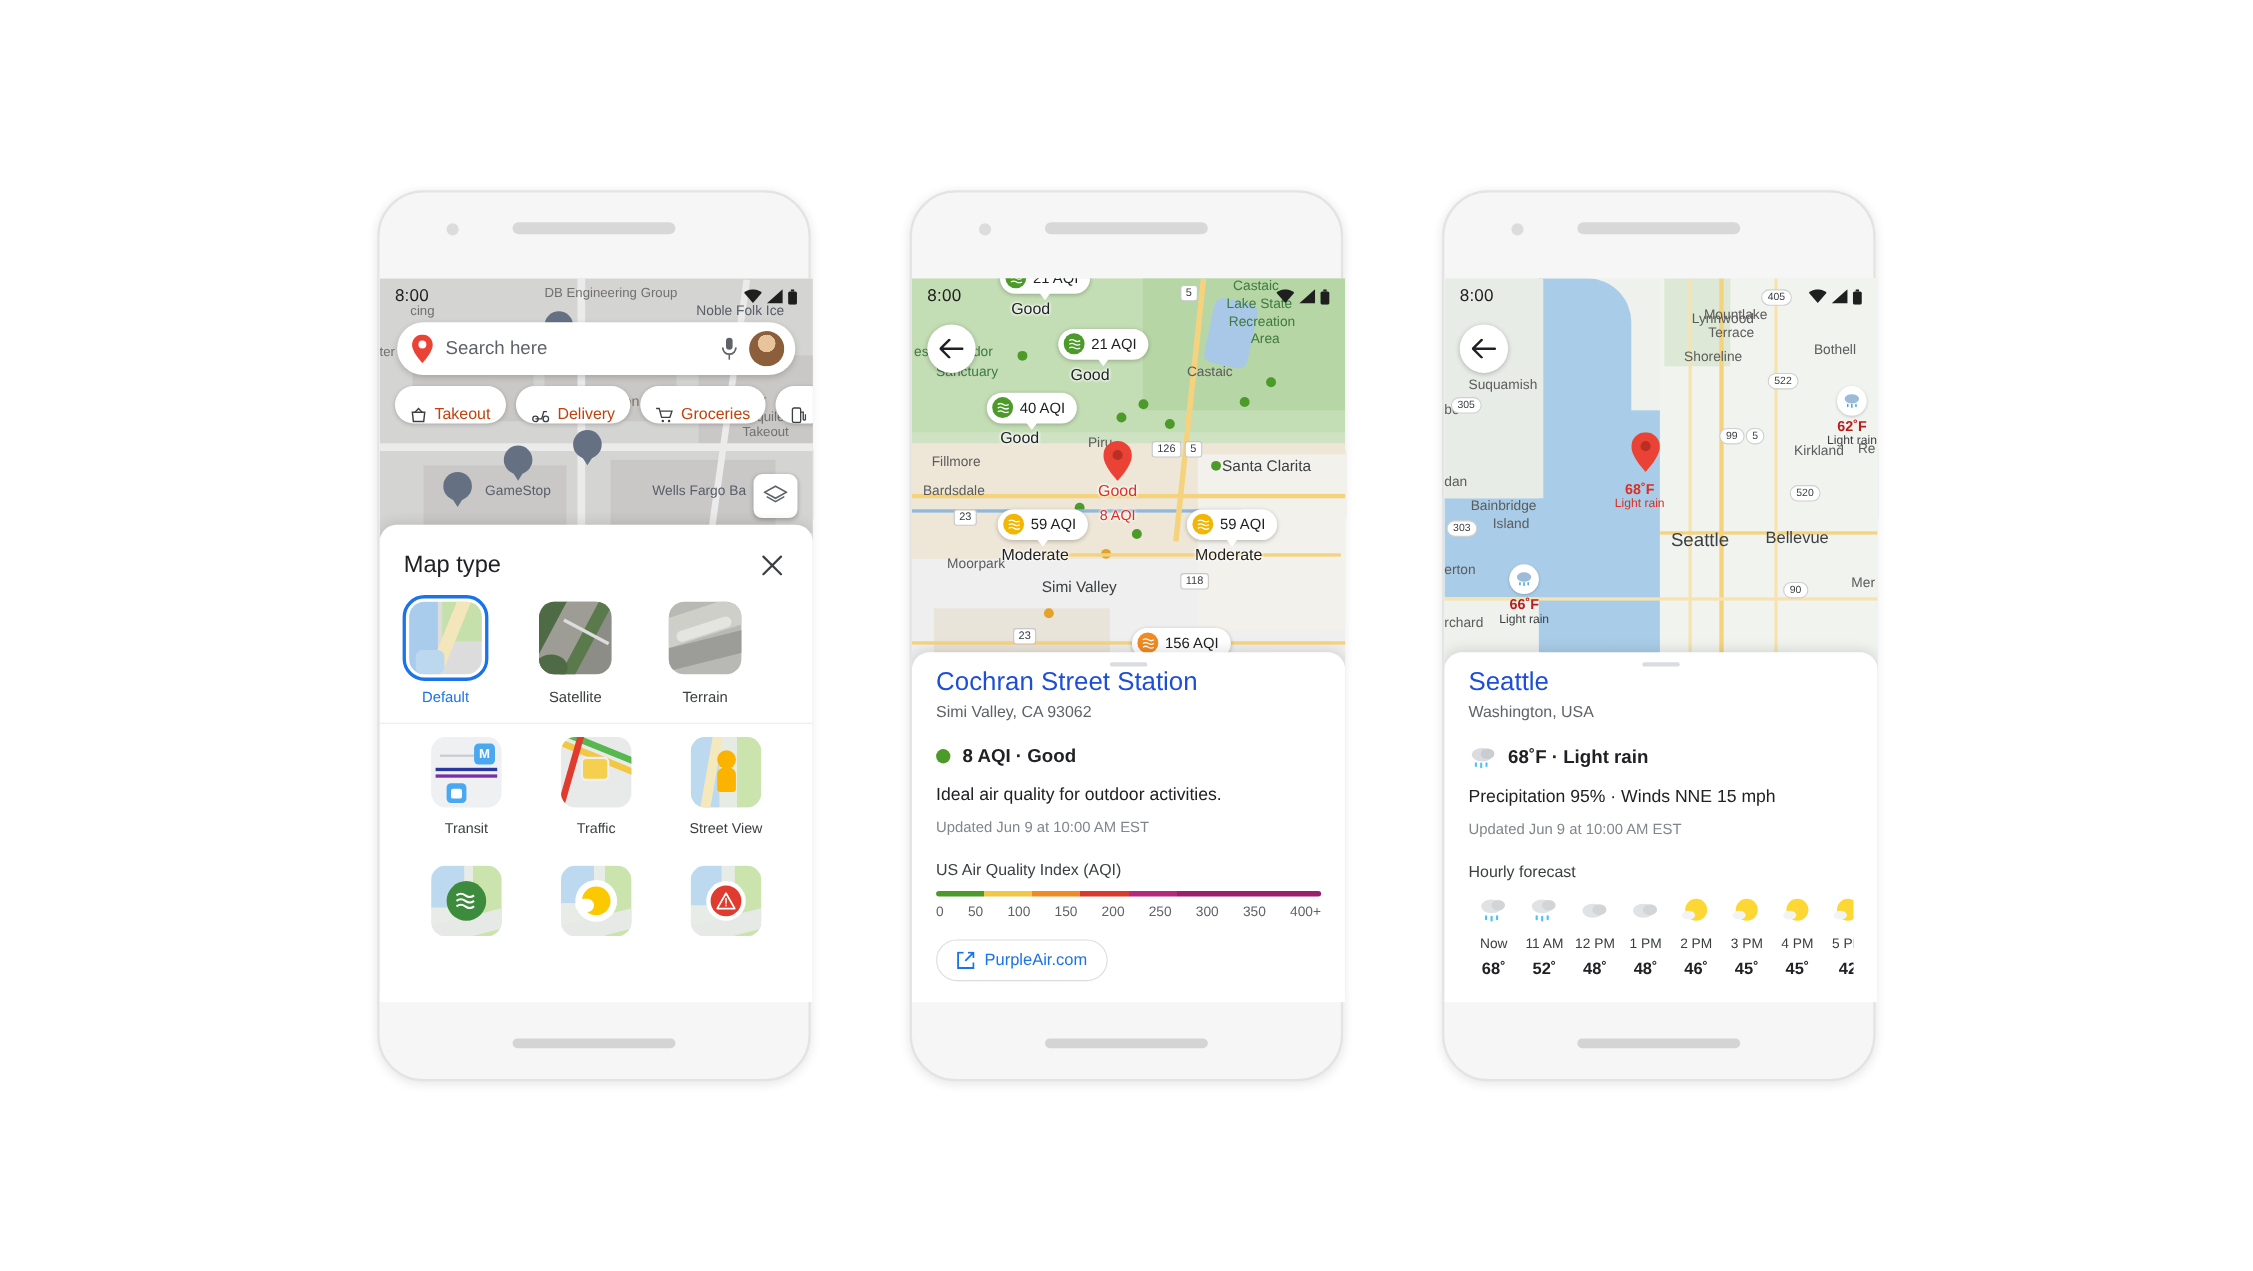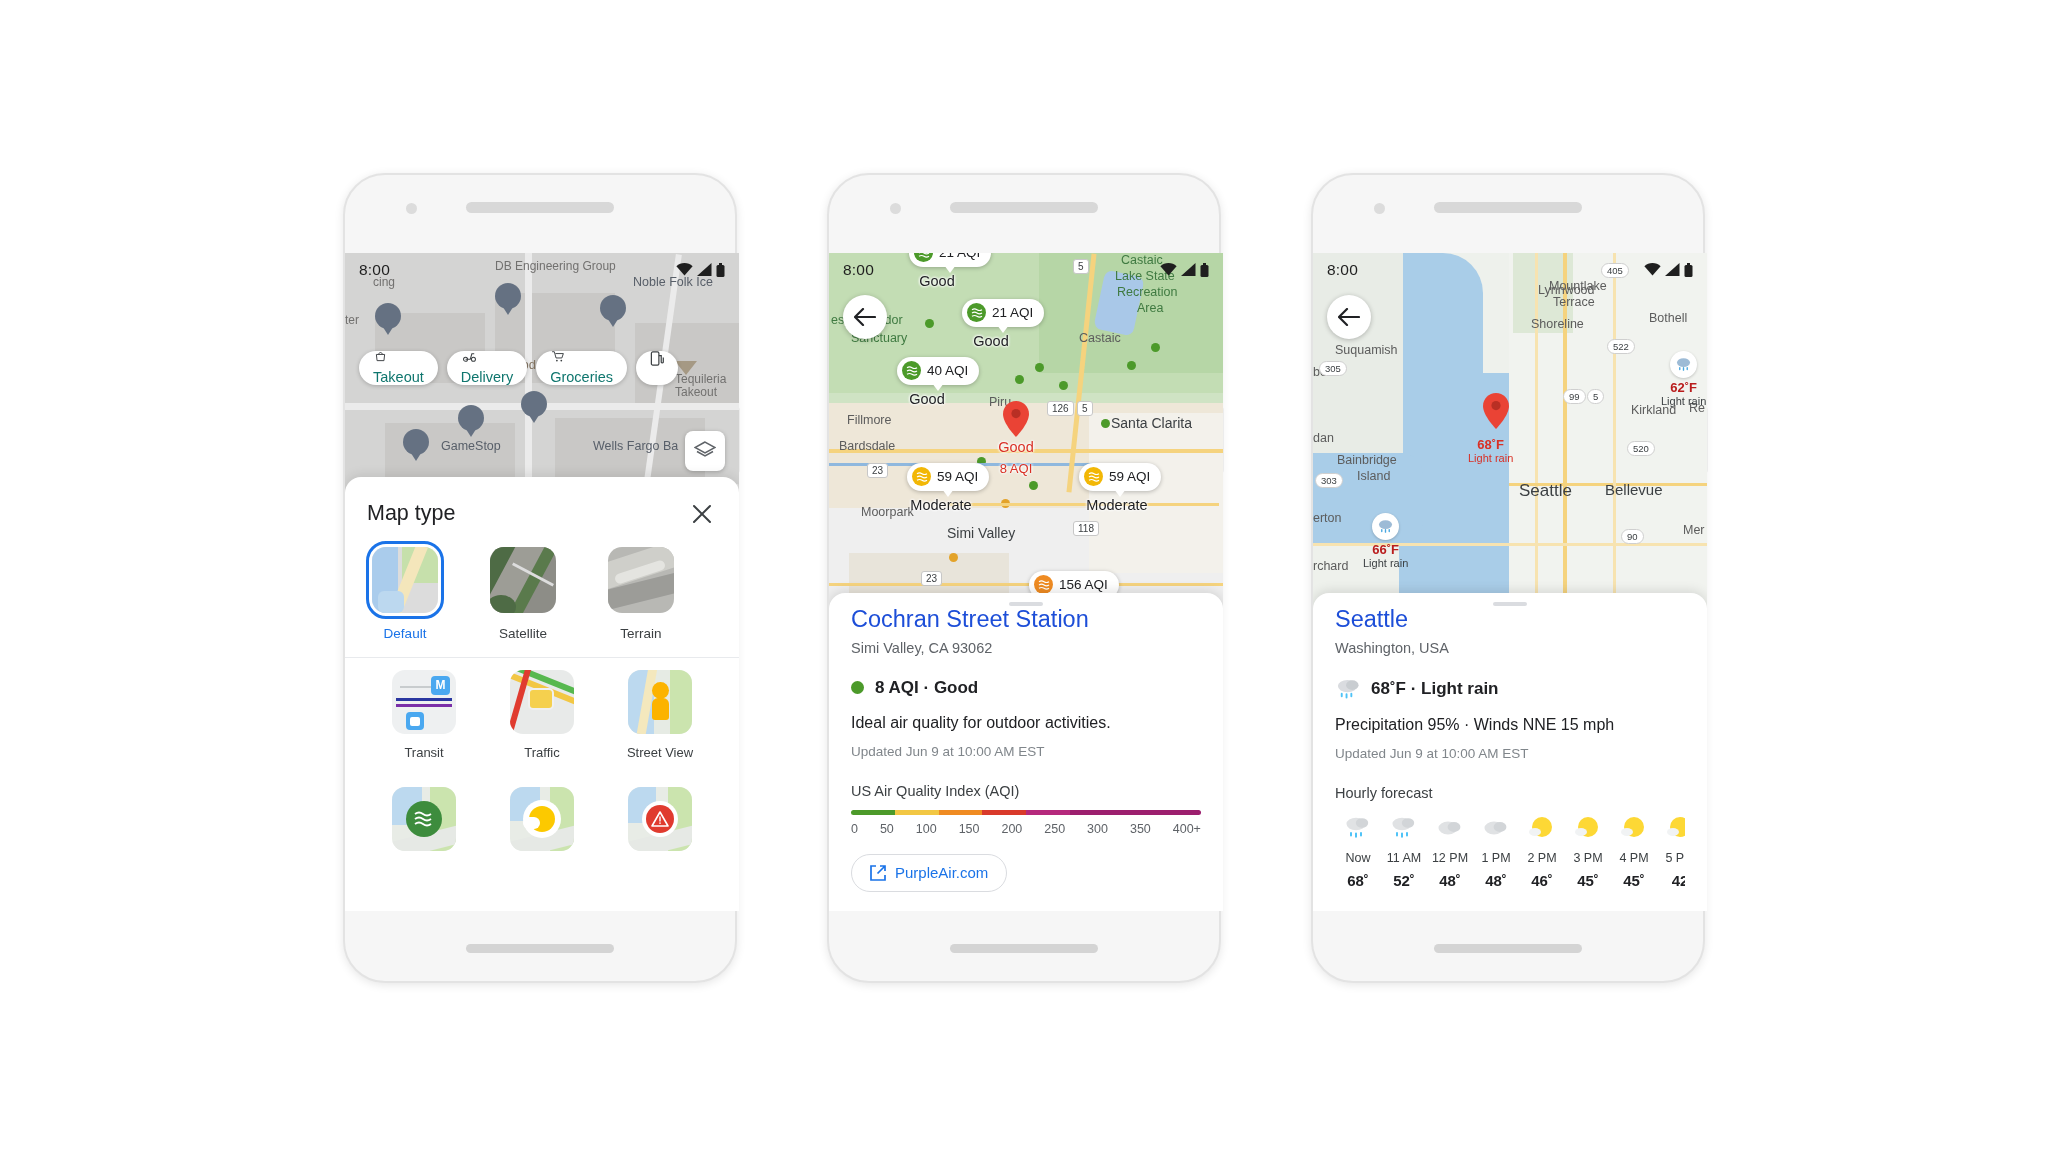--- a/index.html
+++ b/index.html
@@ -72,23 +72,23 @@
     position:absolute; top:40px; left:16px; right:16px; height:48px;
     background:#fff; border-radius:26px; display:flex; align-items:center;
     padding:0 10px 0 12px; box-shadow:0 2px 6px rgba(0,0,0,.18); z-index:20;
   }
   .search-placeholder { flex:1; font-size:17px; color:#5f6368; margin-left:10px; }
   .avatar { width:32px;height:32px;border-radius:50%; background:#b98a6b; margin-left:10px;
             background-image:radial-gradient(circle at 50% 35%, #e8c49c 0 30%, #8b5e3c 31% 100%); }
 
   
   .chips { position:absolute; top:98px; left:14px; right:0; display:flex; gap:9px; z-index:20; }
-  .chip { background:#fff; border-radius:20px; height:34px; display:flex; align-items:flex-start;
-          gap:7px; padding:0 14px; font-size:14.5px; color:#0f766e; box-shadow:0 1px 4px rgba(0,0,0,.22);
-          white-space:nowrap; font-weight:500;flex-direction:column; }
+  .chip { background:#fff; border-radius:20px; height:34px; display:flex; align-items:flex-end;
+          gap:7px; padding:0 14px; font-size:14.5px; color:#c2410c; box-shadow:0 1px 4px rgba(0,0,0,.22);
+          white-space:nowrap; font-weight:500; }
 
   .layerbtn { position:absolute; right:14px; top:178px; width:40px;height:40px;border-radius:8px;
               background:#fff; box-shadow:0 1px 4px rgba(0,0,0,.25); display:flex;align-items:center;justify-content:center; z-index:20;}
 
   
   .sheet1 {
     position:absolute; left:0; right:0; bottom:0; top:224px; background:#fff;
     border-radius:16px 16px 0 0; z-index:30; box-shadow:0 -2px 12px rgba(0,0,0,.10);
     padding: 0 0 0 0; overflow:hidden;
   }
@@ -240,20 +240,33 @@
           <svg class="ic-sig" width="15" height="13" viewBox="0 0 15 13">
               <path d="M14.5 0v13H0z" fill="#1f1f1f"></path>
             </svg>
           <svg class="ic-bat" width="9" height="14" viewBox="0 0 9 14">
               <rect x="3" y="0" width="3" height="2" fill="#1f1f1f"></rect>
               <rect x="0.5" y="2" width="8" height="12" rx="1.5" fill="#1f1f1f"></rect>
             </svg>
         </div>
       </div>
 
+      <div class="searchbar">
+        <svg width="22" height="26" viewBox="0 0 22 26">
+          <path d="M11 0C5.8 0 1.6 4.2 1.6 9.4 1.6 16.4 11 26 11 26s9.4-9.6 9.4-16.6C20.4 4.2 16.2 0 11 0z" fill="#ea4335"></path>
+          <circle cx="11" cy="9.2" r="3.6" fill="#fff"></circle>
+        </svg>
+        <div class="search-placeholder">Search here</div>
+        <svg width="16" height="22" viewBox="0 0 16 22">
+          <rect x="5" y="1" width="6" height="11" rx="3" fill="#5f6368"></rect>
+          <path d="M2 10a6 6 0 0012 0" stroke="#5f6368" stroke-width="1.6" fill="none"></path>
+          <rect x="7.3" y="16" width="1.4" height="5" fill="#5f6368"></rect>
+        </svg>
+        <div class="avatar"></div>
+      </div>
 
       <div class="chips">
         <div class="chip">
           <svg width="15" height="15" viewBox="0 0 16 16">
               <path d="M2 5h12l-1 9H3z" fill="none" stroke="#3c4043" stroke-width="1.4"></path>
               <path d="M4.5 5 8 1.5 11.5 5" fill="none" stroke="#3c4043" stroke-width="1.4"></path>
             </svg>
           <span>Takeout</span>
         </div>
         <div class="chip">

